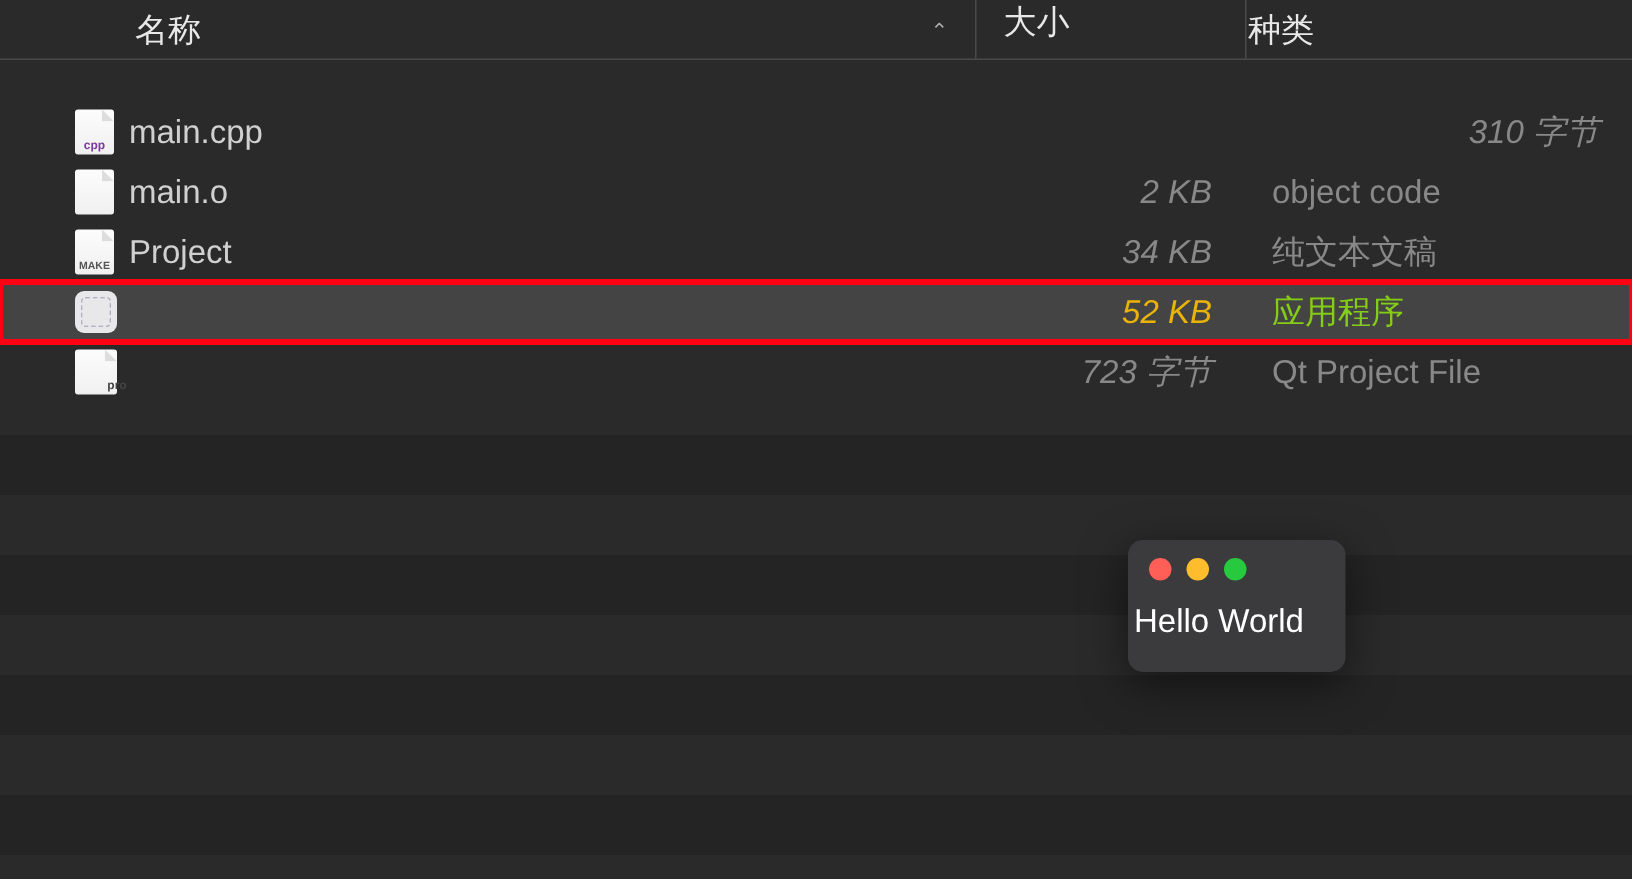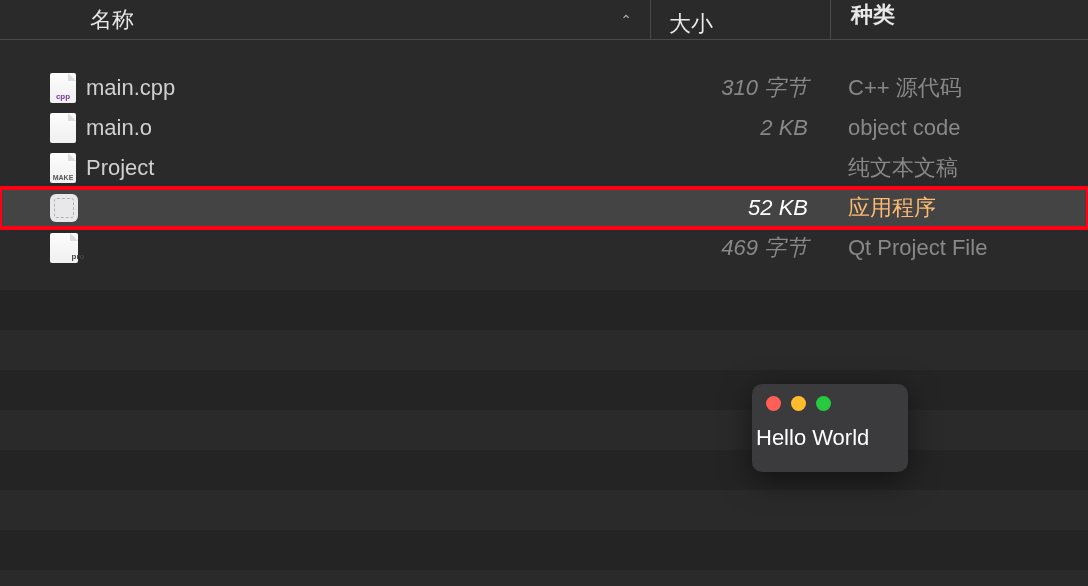--- a/index.html
+++ b/index.html
@@ -37,30 +37,29 @@
       font-size: 14px;
       color: #aaa;
       margin-right: 6px;
     }
     .col-size-header {
       width: 180px;
       padding-left: 18px;
       border-left: 1px solid #4a4a4a;
       height: 100%;
       display: flex;
-      align-items: flex-end;
+      align-items: flex-start;
     }
     .col-kind {
       width: 258px;
-      padding-left: 20px;
+      padding-left: 1px;
       border-left: 1px solid #4a4a4a;
       height: 100%;
       display: flex;
-      align-items: flex-start;
-      font-weight: bold;
+      align-items: center;
     }
     .file-list {
       padding-top: 28px;
     }
     .file-row {
       display: flex;
       align-items: center;
       height: 40px;
       font-size: 22px;
       color: #888;
@@ -75,29 +74,29 @@
       outline-offset: -2px;
     }
     .file-row .col-size-cell {
       width: 180px;
       text-align: right;
       padding-right: 22px;
       color: #888;
       font-style: italic;
     }
     .file-row.selected .col-size-cell {
-      color: #ffffff;
+      color: #eab308;
     }
     .file-row .col-kind-cell {
       width: 258px;
       padding-left: 18px;
       color: #888;
     }
     .file-row.selected .col-kind-cell {
-      color: #fdba74;
+      color: #84cc16;
     }
     .file-name-cell {
       flex: 1;
       display: flex;
       align-items: center;
       padding-left: 50px;
       gap: 10px;
       color: #d0d0d0;
     }
     .file-icon {
@@ -164,23 +163,23 @@
     .empty-row {
       height: 40px;
       margin-bottom: 40px;
     }
     .empty-row.dark {
       background: #242424;
     }
     
     .hello-window {
       position: absolute;
-      top: 384px;
+      top: 360px;
       left: 752px;
-      width: 156px;
+      width: 145px;
       height: 88px;
       background: #3b3b3d;
       border-radius: 10px;
       box-shadow: 0 8px 30px rgba(0,0,0,0.5);
       overflow: hidden;
     }
     .window-buttons {
       display: flex;
       gap: 10px;
       padding: 12px 14px 8px 14px;
@@ -216,49 +215,49 @@
   </div>
 </div>
 
 <div class="file-list" id="file-list">
     <div class="file-row">
       <div class="file-name-cell">
         <div class="file-icon cpp">cpp</div>
         <span>main.cpp</span>
       </div>
       <div class="col-size-cell">310 字节</div>
-      <div class="col-kind-cell">C++ 源代码</div>
     </div>
     <div class="file-row">
       <div class="file-name-cell">
         <div class="file-icon blank"></div>
         <span>main.o</span>
       </div>
       <div class="col-size-cell">2 KB</div>
       <div class="col-kind-cell">object code</div>
     </div>
     <div class="file-row">
       <div class="file-name-cell">
         <div class="file-icon make">MAKE</div>
         <span>Project</span>
       </div>
+      <div class="col-size-cell">34 KB</div>
       <div class="col-kind-cell">纯文本文稿</div>
     </div>
     <div class="file-row selected highlighted">
       <div class="file-name-cell">
         <div class="app-icon"></div>
       </div>
       <div class="col-size-cell">52 KB</div>
       <div class="col-kind-cell">应用程序</div>
     </div>
     <div class="file-row">
       <div class="file-name-cell">
         <div class="file-icon pro">pro</div>
       </div>
-      <div class="col-size-cell">469 字节</div>
+      <div class="col-size-cell">723 字节</div>
       <div class="col-kind-cell">Qt Project File</div>
     </div>
   </div>
 
 <div class="empty-rows">
   <div class="empty-row dark"></div>
   <div class="empty-row dark"></div>
   <div class="empty-row dark"></div>
   <div class="empty-row dark"></div>
 </div>

